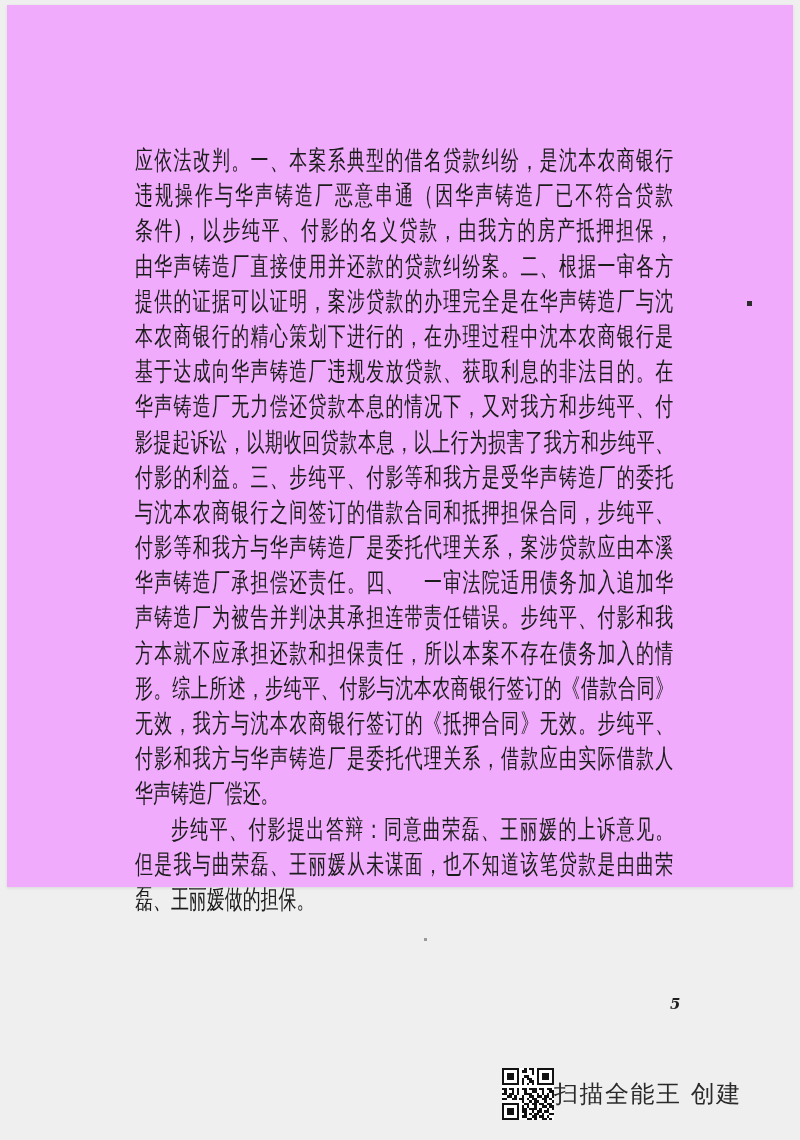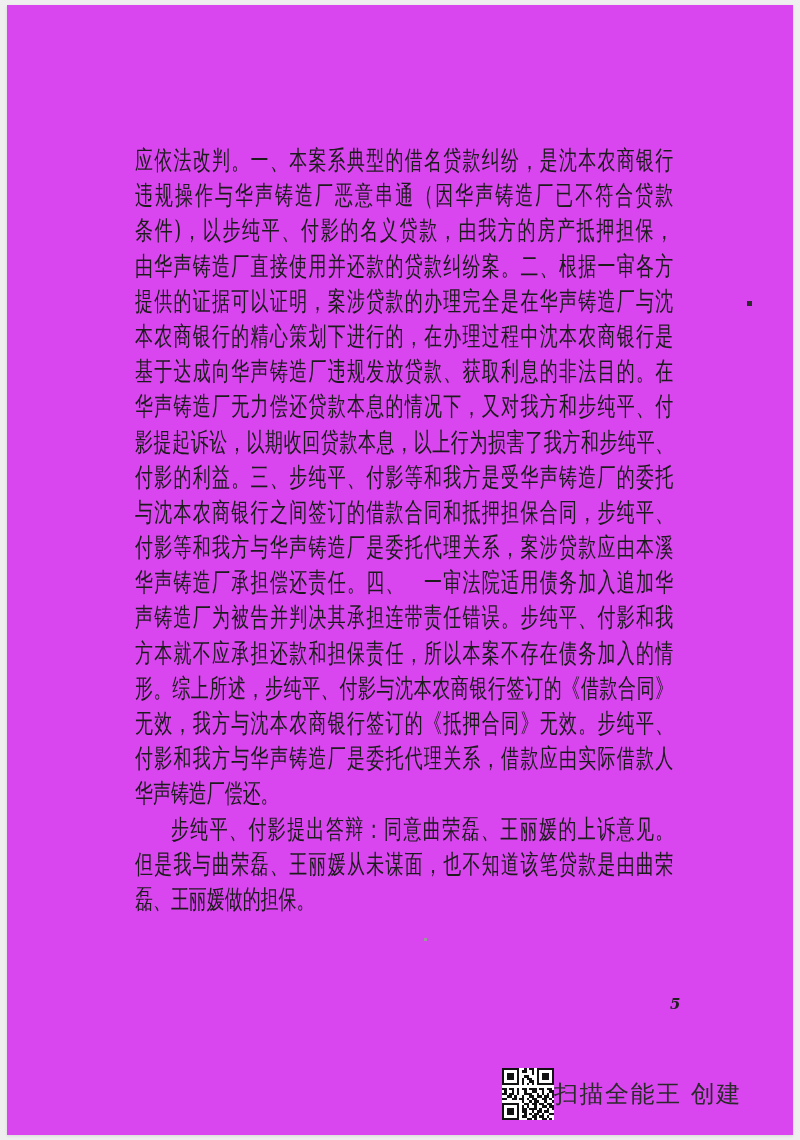--- a/index.html
+++ b/index.html
@@ -10,22 +10,22 @@
     overflow: hidden;
   }
   .canvas {
     position: relative;
     width: 800px; height: 1140px;
     background: #efefef;
   }
   .page {
     position: absolute;
     left: 7px; top: 5px;
-    width: 786px; height: 1130px;
-    background: #d946ef;
+    width: 786px; height: 882px;
+    background: #f0abfc;
     box-shadow: 0 1px 3px rgba(0,0,0,0.10);
   }
   .textblock {
     position: absolute;
     left: 128px; top: 138px;
     width: 780px;
     transform: scaleX(0.69);
     transform-origin: 0 0;
     font-size: 26px;
     line-height: 35.2px;

